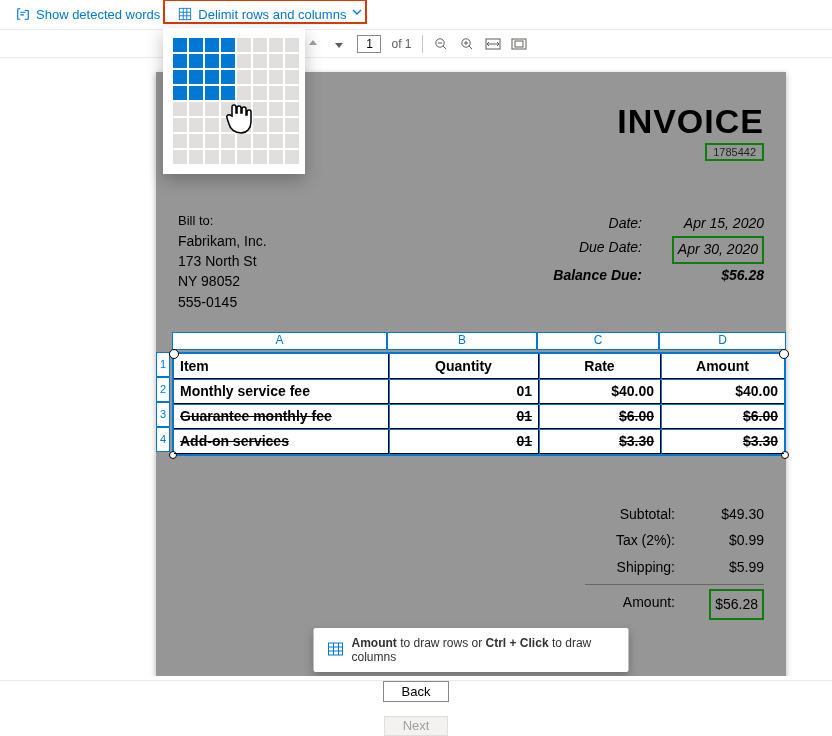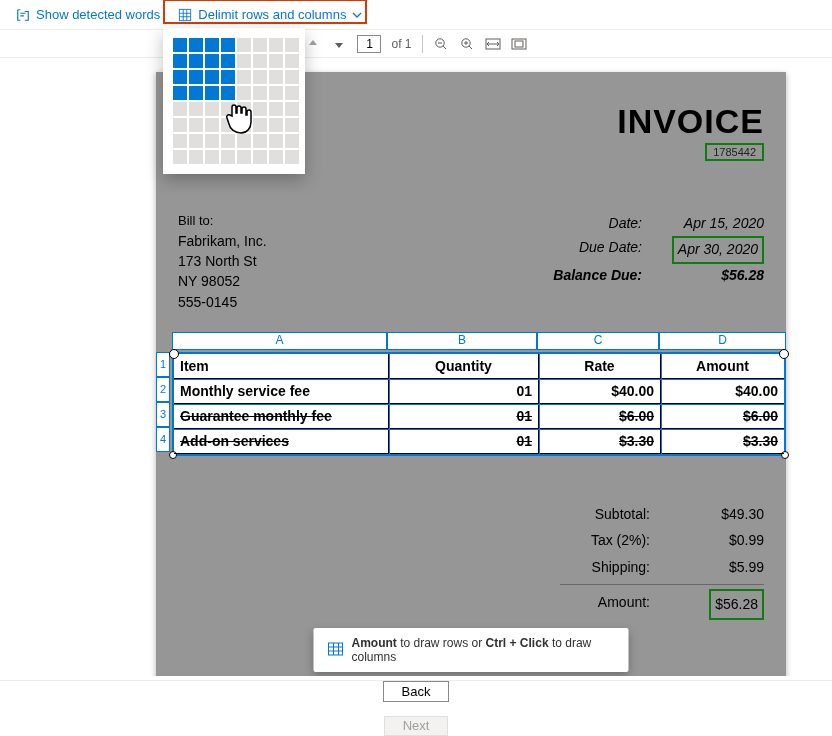--- a/index.html
+++ b/index.html
@@ -1,20 +1,20 @@
 <!DOCTYPE html>
 <html><head>
 <meta charset="utf-8">
 <style>
   * { box-sizing: border-box; margin: 0; padding: 0; }
   body { font-family: "Segoe UI", Arial, sans-serif; font-size: 13px; color: #323130; background: #fff; width: 832px; height: 736px; overflow: hidden; position: relative; }
 
   
   .top-toolbar { height: 30px; display: flex; align-items: center; padding: 0 16px; gap: 18px; border-bottom: 1px solid #edebe9; background: #fff; }
-  .toolbar-item { display: inline-flex; align-items: center; gap: 6px; color: #0078d4; cursor: pointer; }
+  .toolbar-item { display: inline-flex; align-items: flex-start; gap: 6px; color: #0078d4; cursor: pointer; }
   .toolbar-icon { display: inline-flex; }
 
   .red-highlight { position: absolute; left: 163px; top: -1px; width: 204px; height: 25px; border: 2px solid #d83b01; pointer-events:none; }
 
   
   .grid-popover { position: absolute; left: 163px; top: 28px; width: 142px; background: #fff; box-shadow: 0 6px 16px rgba(0,0,0,.25); padding: 10px; z-index: 30; }
   .grid-picker { display: grid; grid-template-columns: repeat(8, 14px); grid-auto-rows: 14px; gap: 2px; }
   .grid-cell { background: #e1dfdd; }
   .grid-cell.on { background: #0078d4; }
 
@@ -77,21 +77,21 @@
 
   
   .blue-h { position:absolute; left:0; right:0; height:0; border-top:1px solid #0078d4; pointer-events:none; }
   .blue-v { position:absolute; top:0; bottom:0; width:0; border-left:1px solid #0078d4; pointer-events:none; }
 
   
   .strike { text-decoration: line-through; }
 
   
   .totals { position:absolute; right:22px; bottom:62px; font-size:14px; color:#000; }
-  .totals .trow { display:flex; justify-content:space-between; gap:44px; line-height:1.9; }
+  .totals .trow { display:flex; justify-content:space-between; gap:19px; line-height:1.9; }
   .totals .tlbl { width:90px; text-align:right; }
   .totals .tval { width:70px; text-align:right; }
   .totals .sep { border-top:1px solid rgba(0,0,0,.3); margin:4px 0; }
 
   
   .hint { position:absolute; left:50%; transform:translateX(-50%); bottom:10px; background:#fff; padding:8px 14px; border-radius:2px; font-size:12px; color:#323130; display:flex; align-items:center; gap:8px; box-shadow:0 4px 10px rgba(0,0,0,.25); }
   .hint b { font-weight:700; }
 
   
   .footer { position:absolute; left:0; right:0; bottom:0; height:56px; border-top:1px solid #edebe9; display:flex; align-items:center; padding:0 18px; gap:14px; background:#fff;flex-direction:column; }

